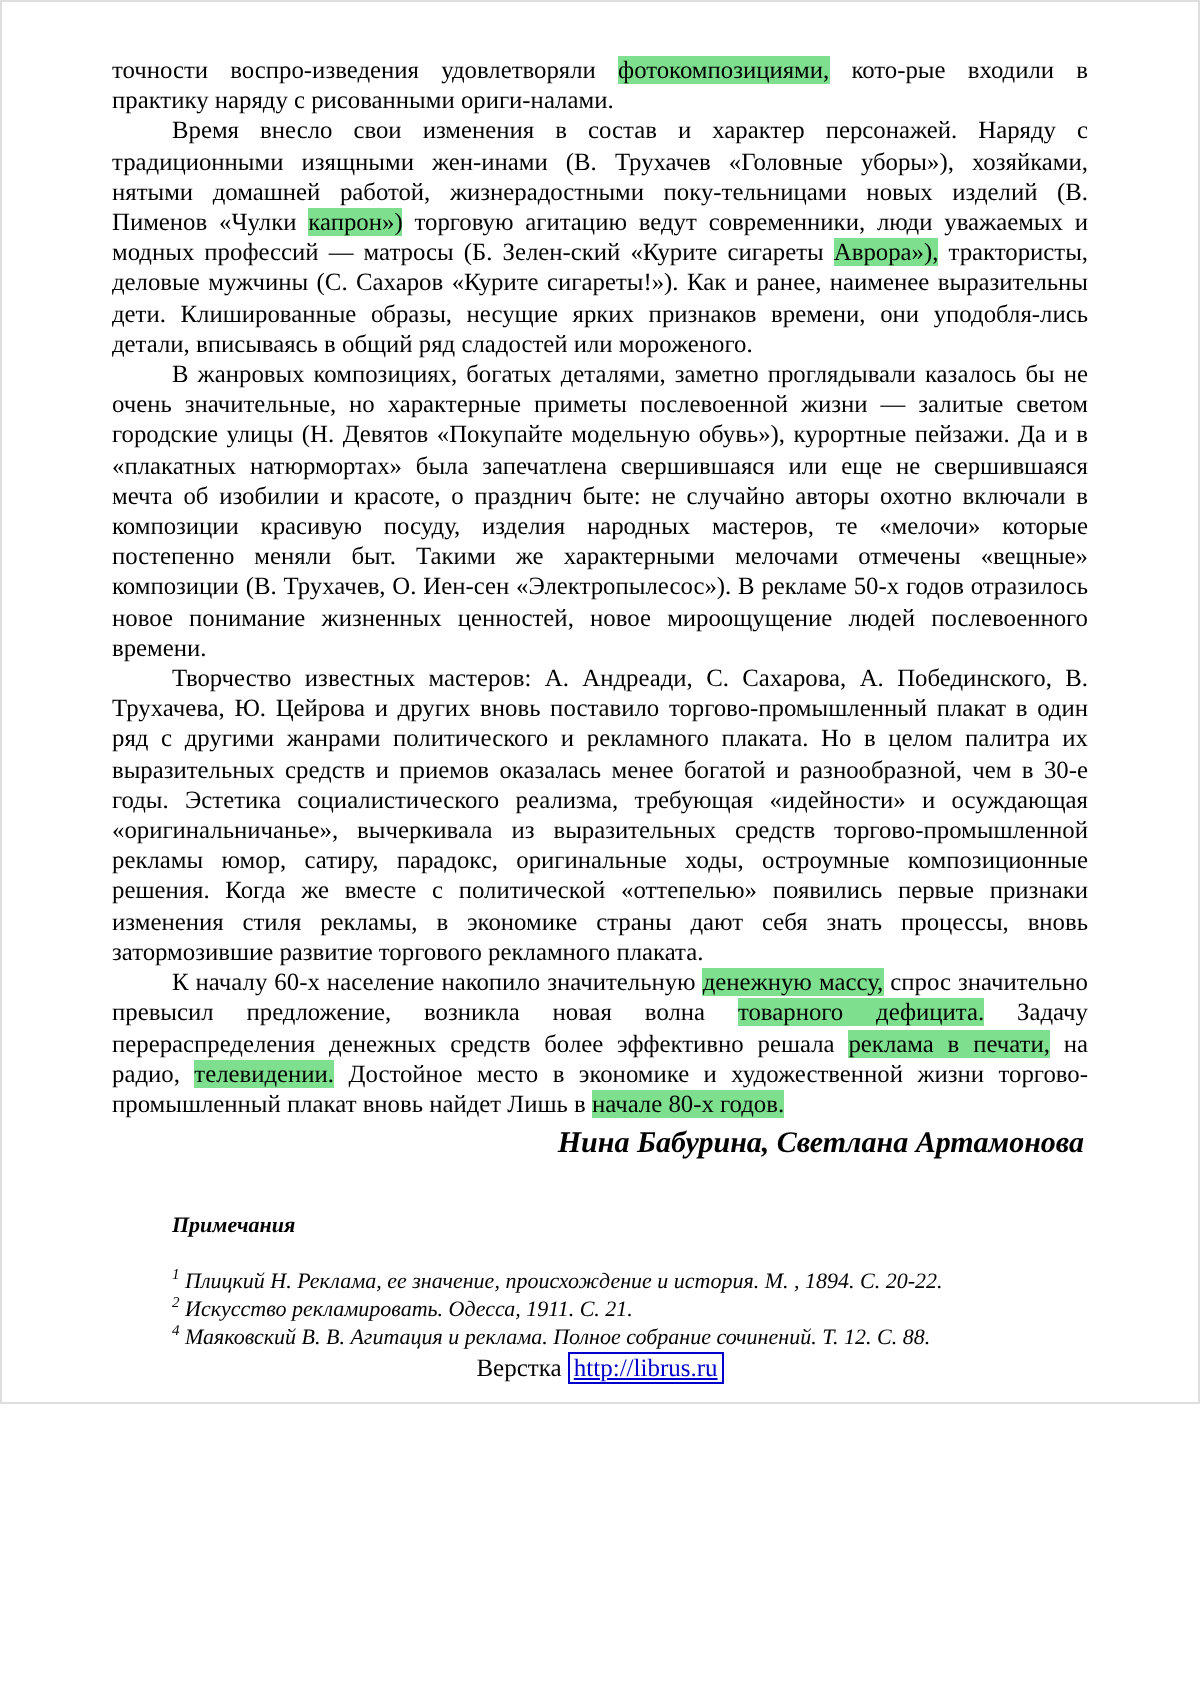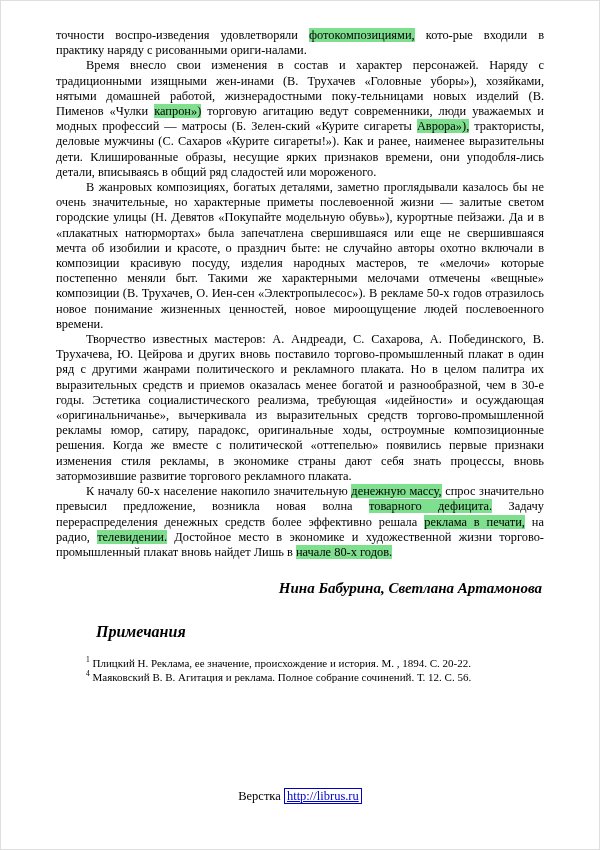--- a/index.html
+++ b/index.html
@@ -3,49 +3,49 @@
 <meta charset="utf-8">
 <style>
   * { margin:0; padding:0; box-sizing:border-box; }
   html,body { background:#ffffff; }
   body {
     width:600px; height:850px;
     font-family:"Liberation Serif","DejaVu Serif",serif;
     color:#000;
   }
   .page {
-    width:600px; height:850px;
+    width:600px; height:702px;
     padding:27px 55px 0 55px;
     display:flex; flex-direction:column;
     border:1px solid #dedede;
     background:#fff;
   }
   .para {
     font-size:12.4px;
     line-height:15.2px;
     text-align:justify;
     text-indent:30px;
   }
   .para.no-indent { text-indent:0; }
   .hl { background:var(--hl,#7ee08e); }
   .i { }
   .author-line {
-    margin-top:20px;
+    margin-top:4px;
     text-align:right;
     font-weight:bold; font-style:italic;
     font-size:15px;
     padding-right:2px;
   }
   .notes-heading {
     margin-top:26px;
-    margin-left:40px;
+    margin-left:30px;
     font-weight:bold; font-style:italic;
-    font-size:16px;
+    font-size:11px;
   }
-  .footnotes { margin-top:16px; }
+  .footnotes { margin-top:16px;font-style:italic; }
   .footnote {
     font-size:11px;
     line-height:13.8px;
     text-align:justify;
     text-indent:30px;
   }
   .footnote sup {
     font-size:7.5px;
     vertical-align:super;
     line-height:0;
@@ -76,20 +76,21 @@
     <p class="para"><span>Творчество известных мастеров: А. Андреади, С. Сахарова, А. Побединского, В. Трухачева, Ю. Цейрова и других вновь поставило торгово-промышленный плакат в один ряд с другими жанрами политического и рекламного плаката. Но в целом палитра их выразительных средств и приемов оказалась менее богатой и разнообразной, чем в 30-е годы. Эстетика социалистического реализма, требующая «идейности» и осуждающая «оригинальничанье», вычеркивала из выразительных средств торгово-промышленной рекламы юмор, сатиру, парадокс, оригинальные ходы, остроумные композиционные решения. Когда же вместе с политической «оттепелью» появились первые признаки изменения стиля рекламы, в экономике страны дают себя знать процессы, вновь затормозившие развитие торгового рекламного плаката.</span></p>
     <p class="para"><span>К началу 60-х население накопило значительную </span><span class="hl">денежную массу,</span><span> спрос значительно превысил предложение, возникла новая волна </span><span class="hl">товарного дефицита.</span><span> Задачу перераспределения денежных средств более эффективно решала </span><span class="hl">реклама в печати,</span><span> на радио, </span><span class="hl">телевидении.</span><span> Достойное место в экономике и художественной жизни торгово-промышленный плакат вновь найдет Лишь в </span><span class="hl">начале 80-х годов.</span></p>
   </div>
 
   <div class="author-line">Нина Бабурина, Светлана Артамонова</div>
 
   <h2 class="notes-heading">Примечания</h2>
 
   <div class="footnotes">
     <p class="footnote"><sup>1</sup><span> Плицкий Н. Реклама, ее значение, происхождение и история. М. , 1894. С. 20-22.</span></p>
-    <p class="footnote"><sup>4</sup><span> Маяковский В. В. Агитация и реклама. Полное собрание сочинений. Т. 12. С. 56.</span></p>
+    <p class="footnote"><sup>2</sup><span> Искусство рекламировать. Одесса, 1911. С. 21.</span></p>
+    <p class="footnote"><sup>4</sup><span> Маяковский В. В. Агитация и реклама. Полное собрание сочинений. Т. 12. С. 88.</span></p>
   </div>
 
   <div class="footer">
     <span>Верстка </span><a class="link">http://librus.ru</a>
   </div>
 
 </div>
 
 </body></html>

